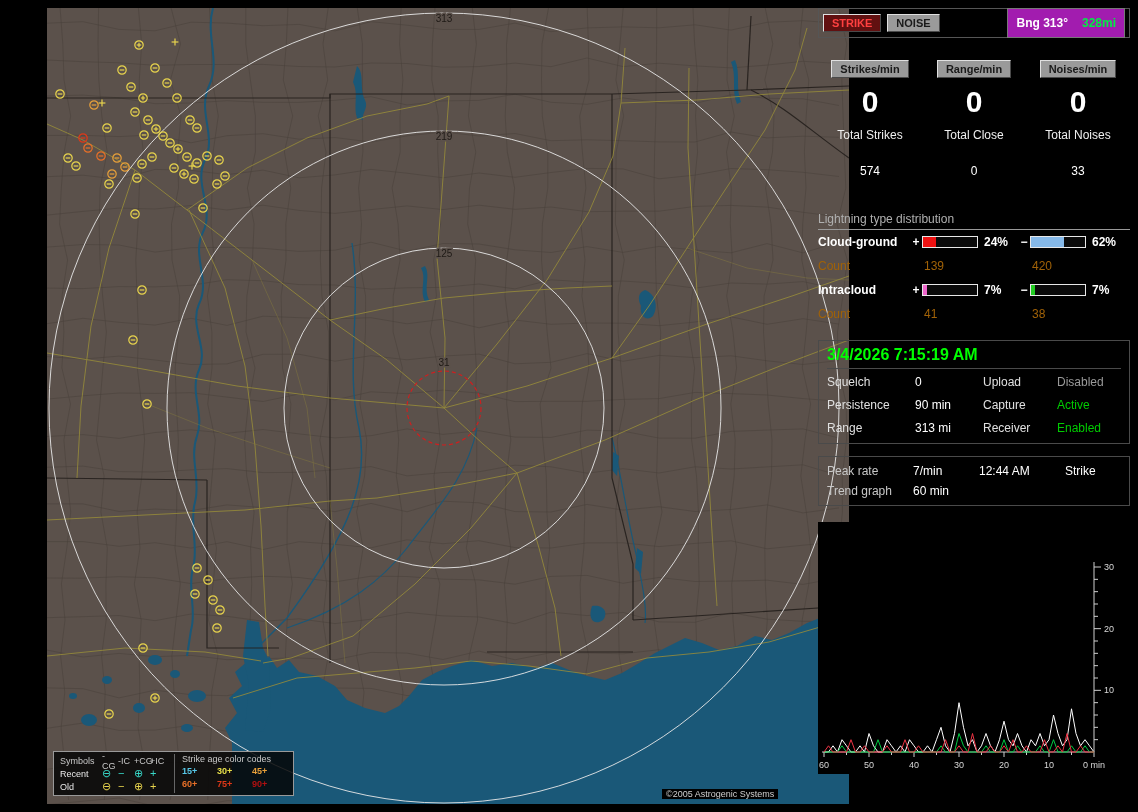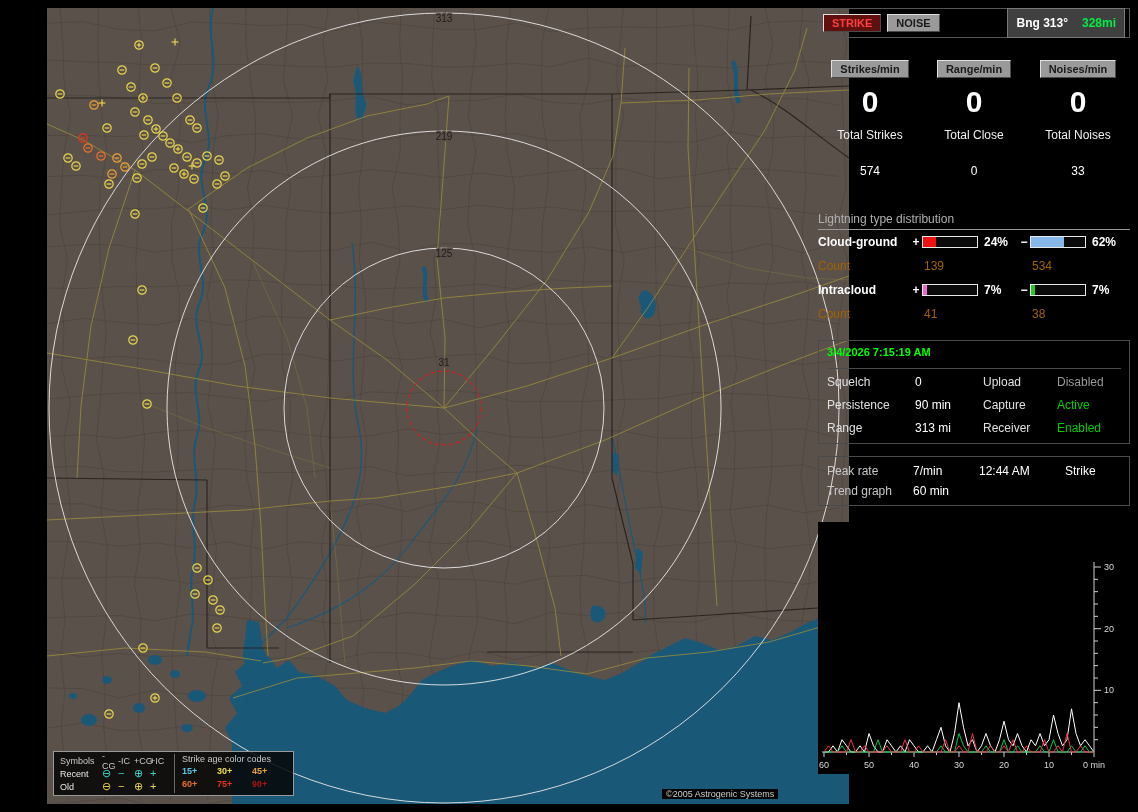--- a/index.html
+++ b/index.html
@@ -22,21 +22,21 @@
   .ls{font-size:11px;line-height:11px;}
   .credit{position:absolute;left:662px;top:789px;font-size:9px;color:#cfcfcf;background:#000;padding:0 4px;}
 
   
   .panel{position:absolute;left:818px;top:8px;width:312px;height:796px;font-size:12px;}
   .topbar{display:flex;align-items:center;gap:6px;border:1px solid #555;padding:3px 4px;height:22px;}
   button{font-family:inherit;cursor:pointer;}
   .btn{font-size:11px;font-weight:bold;padding:2px 8px;background:#9a9a9a;color:#1a1a1a;
        border:1px solid;border-color:#e0e0e0 #4a4a4a #4a4a4a #e0e0e0;}
   .btn.strike{background:#611010;color:#ff4040;}
-  .bng{margin-left:auto;background:#404040;border:1px solid #777;padding:7px 8px;font-weight:bold;}
+  .bng{margin-left:auto;background:#a21caf;border:1px solid #777;padding:7px 8px;font-weight:bold;}
   .bng .brg{color:#fff;}
   .bng .rng{color:#00ee44;margin-left:14px;}
 
   .rates{display:flex;margin-top:22px;}
   .rcol{flex:1;text-align:center;}
   .bigzero{margin-top:8px;font-size:30px;font-weight:bold;color:#fff;line-height:32px;}
   .totals{display:flex;margin-top:10px;}
   .tcol{flex:1;text-align:center;}
   .tlabel{color:#f0f0f0;}
   .tvalue{color:#fff;margin-top:22px;}
@@ -46,21 +46,21 @@
   .count-row{display:grid;grid-template-columns:92px 104px 108px;align-items:center;height:24px;color:#a16207;}
   .dl{color:#fff;font-weight:bold;}
   .sign{color:#fff;font-weight:bold;text-align:center;}
   .pct{color:#fff;font-weight:bold;padding-left:4px;}
   .gauge{display:inline-block;width:54px;height:10px;border:1px solid #e8e8e8;background:#0a0a0a;overflow:hidden;}
   .gfill{display:block;height:100%;width:0;}
   .cnt1{padding-left:14px;}
   .cnt2{padding-left:18px;}
 
   .dtbox{border:1px solid #4a4a4a;margin-top:14px;padding:5px 8px;}
-  .datetime{color:#00ff00;font-weight:bold;font-size:11px;height:22px;border-bottom:1px solid #4a4a4a;}
+  .datetime{color:#00ff00;font-weight:bold;font-size:16px;height:22px;border-bottom:1px solid #4a4a4a;}
   .status-row{display:grid;grid-template-columns:88px 68px 74px 74px;align-items:center;height:21px;margin-top:2px;}
   .slab{color:#e0e0e0;}
   .sval{color:#fff;}
 
   .statsbox{border:1px solid #4a4a4a;margin-top:12px;padding:4px 8px;}
   .stats-row{display:grid;grid-template-columns:86px 66px 86px 60px;align-items:center;height:20px;}
   .gray{color:#a8a8a8;}
   .white{color:#fff;}
   .clab{color:#c8c8c8;}
 
@@ -527,21 +527,21 @@
     <span class="pct">24%</span>
     <span class="sign">−</span>
     <span class="gauge">
         <span class="gfill" style="width: 62%; background: rgb(133, 184, 232);"></span>
       </span>
     <span class="pct">62%</span>
   </div>
   <div class="count-row">
     <span>Count</span>
     <span class="cnt1">139</span>
-    <span class="cnt2">534</span>
+    <span class="cnt2">420</span>
   </div>
 
   <div class="dist-row">
     <span class="dl">Intracloud</span>
     <span class="sign">+</span>
     <span class="gauge">
         <span class="gfill" style="width: 7%; background: rgb(238, 102, 204);"></span>
       </span>
     <span class="pct">7%</span>
     <span class="sign">−</span>

